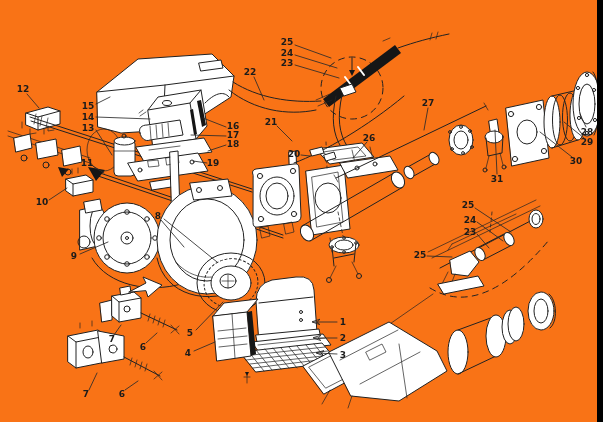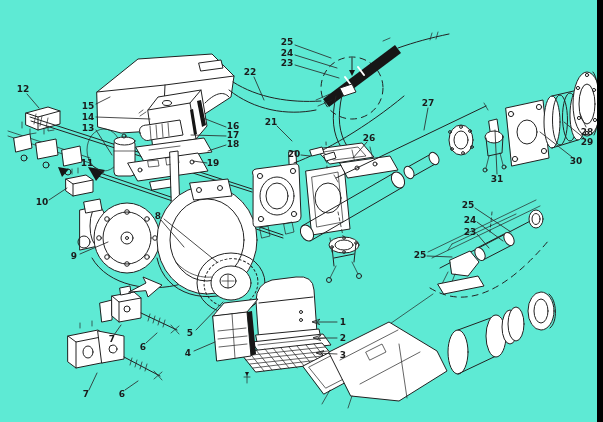--- a/index.html
+++ b/index.html
@@ -14,21 +14,21 @@
   .dash{stroke-dasharray:6 5;}
   .dash2{stroke-dasharray:3 3;stroke-width:.8;}
   .wband{stroke:#fff;stroke-width:2;}
   .leader{stroke:#2b2b2b;stroke-width:.85;}
   .plbl{fill:#1b1b1b;font:700 9px "DejaVu Sans","Liberation Sans",sans-serif;text-anchor:middle;stroke:none;}
   .border-strip{fill:#000;stroke:none;}
 </style>
 </head>
 <body style="--ink: #222222;">
 
-<div class="stage" style="background: #5eead4;">
+<div class="stage" style="background: #f97316;">
 <svg id="diagram-svg" width="603" height="422" viewBox="0 0 603 422">
   <defs>
     <marker id="arw" markerWidth="9" markerHeight="8" refX="8" refY="3" orient="auto">
       <path d="M9,3 L0,0 L3,3 L0,6 Z" fill="#222" stroke="none"></path>
     </marker>
   </defs>
 
   <g>
     <path class="fillw" d="M97,92 L138,59 L212,54 L234,76 L231,97 L197,119 L168,130 L121,133 L98,127 Z"></path>
     <path d="M97,92 L165,85 L234,76"></path>

